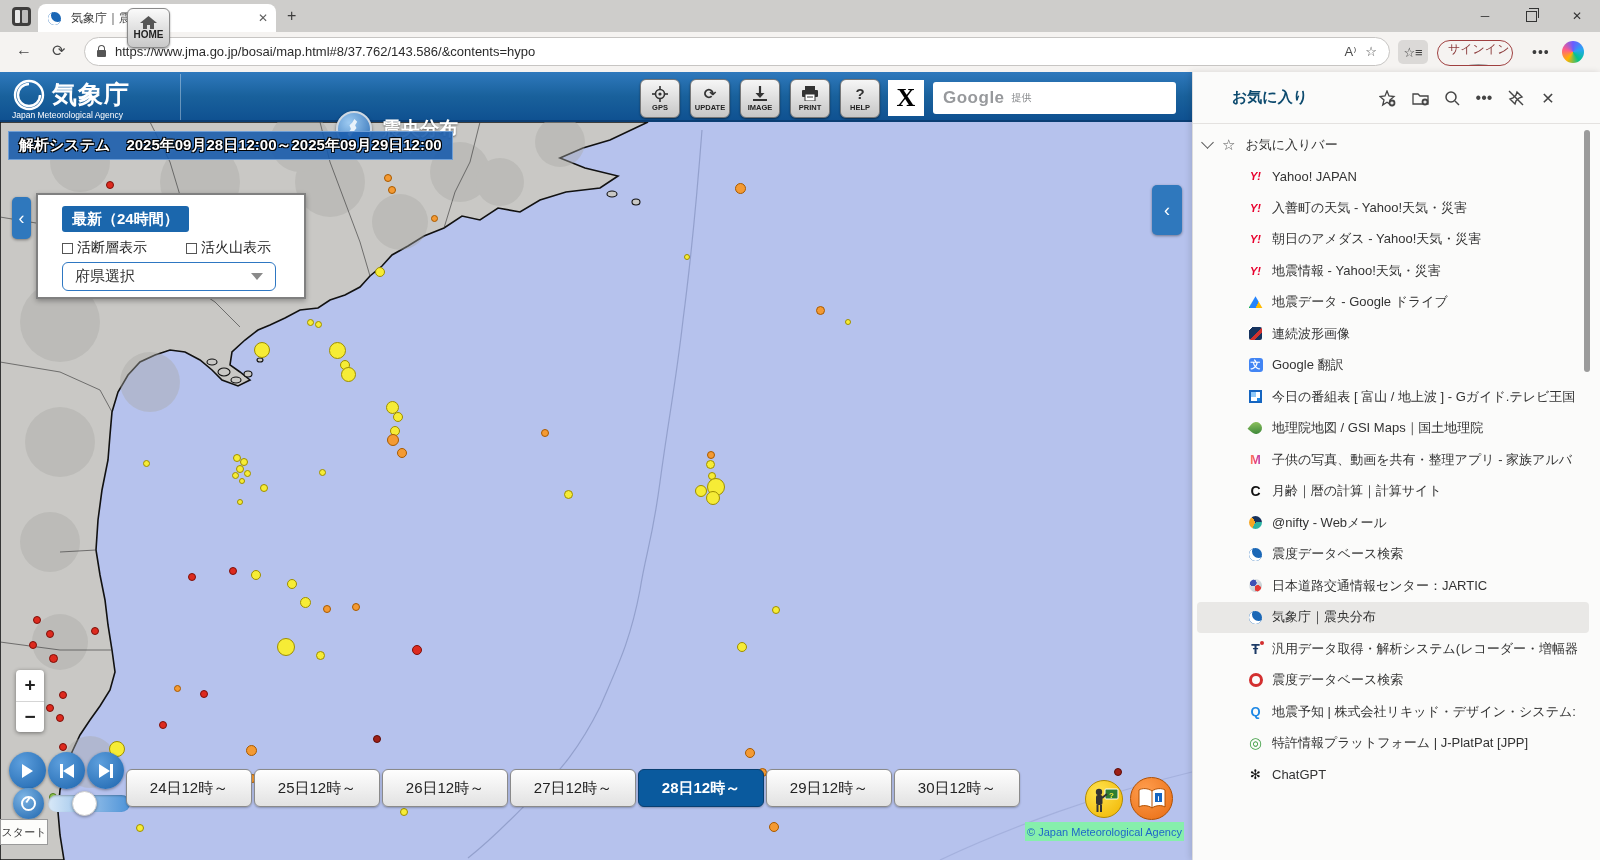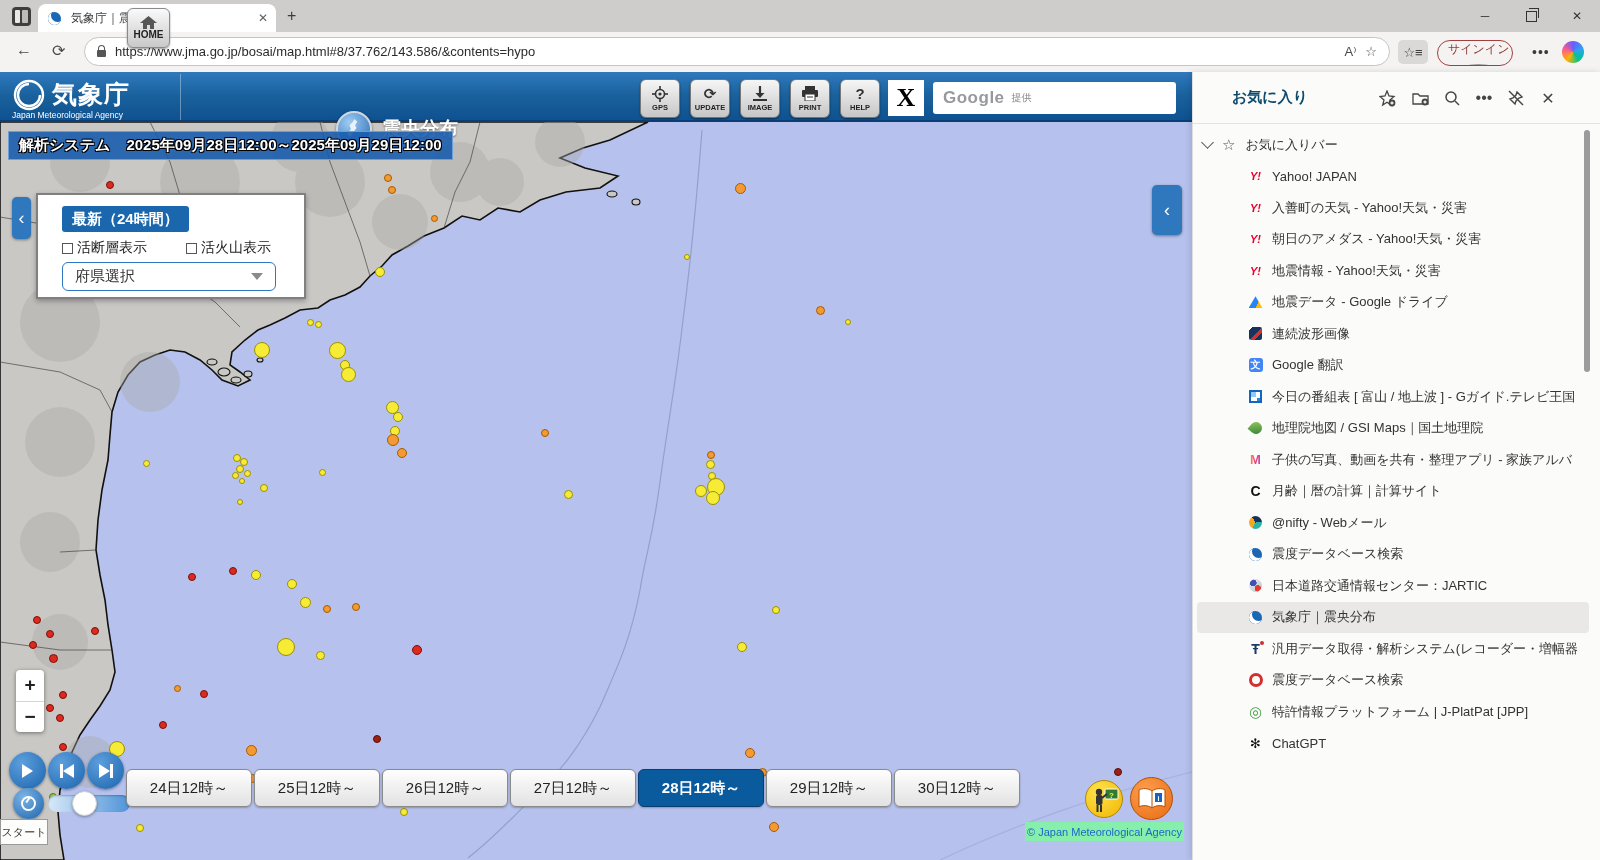--- a/index.html
+++ b/index.html
@@ -550,20 +550,24 @@
   </div>
         <div class="fav-row">
     <span class="fi fi-datasys"></span>
     <span class="fav-label">汎用データ取得・解析システム(レコーダー・増幅器</span>
   </div>
         <div class="fav-row">
     <span class="fi fi-daiwa"></span>
     <span class="fav-label">震度データベース検索</span>
   </div>
         <div class="fav-row">
+    <span class="fi fi-liquid"></span>
+    <span class="fav-label">地震予知 | 株式会社リキッド・デザイン・システム:</span>
+  </div>
+        <div class="fav-row">
     <span class="fi fi-jplatpat"></span>
     <span class="fav-label">特許情報プラットフォーム | J-PlatPat [JPP]</span>
   </div>
         <div class="fav-row">
     <span class="fi fi-chatgpt"></span>
     <span class="fav-label">ChatGPT</span>
   </div>
       </div>
     <div id="fav-scrollbar"></div>
   </div>

